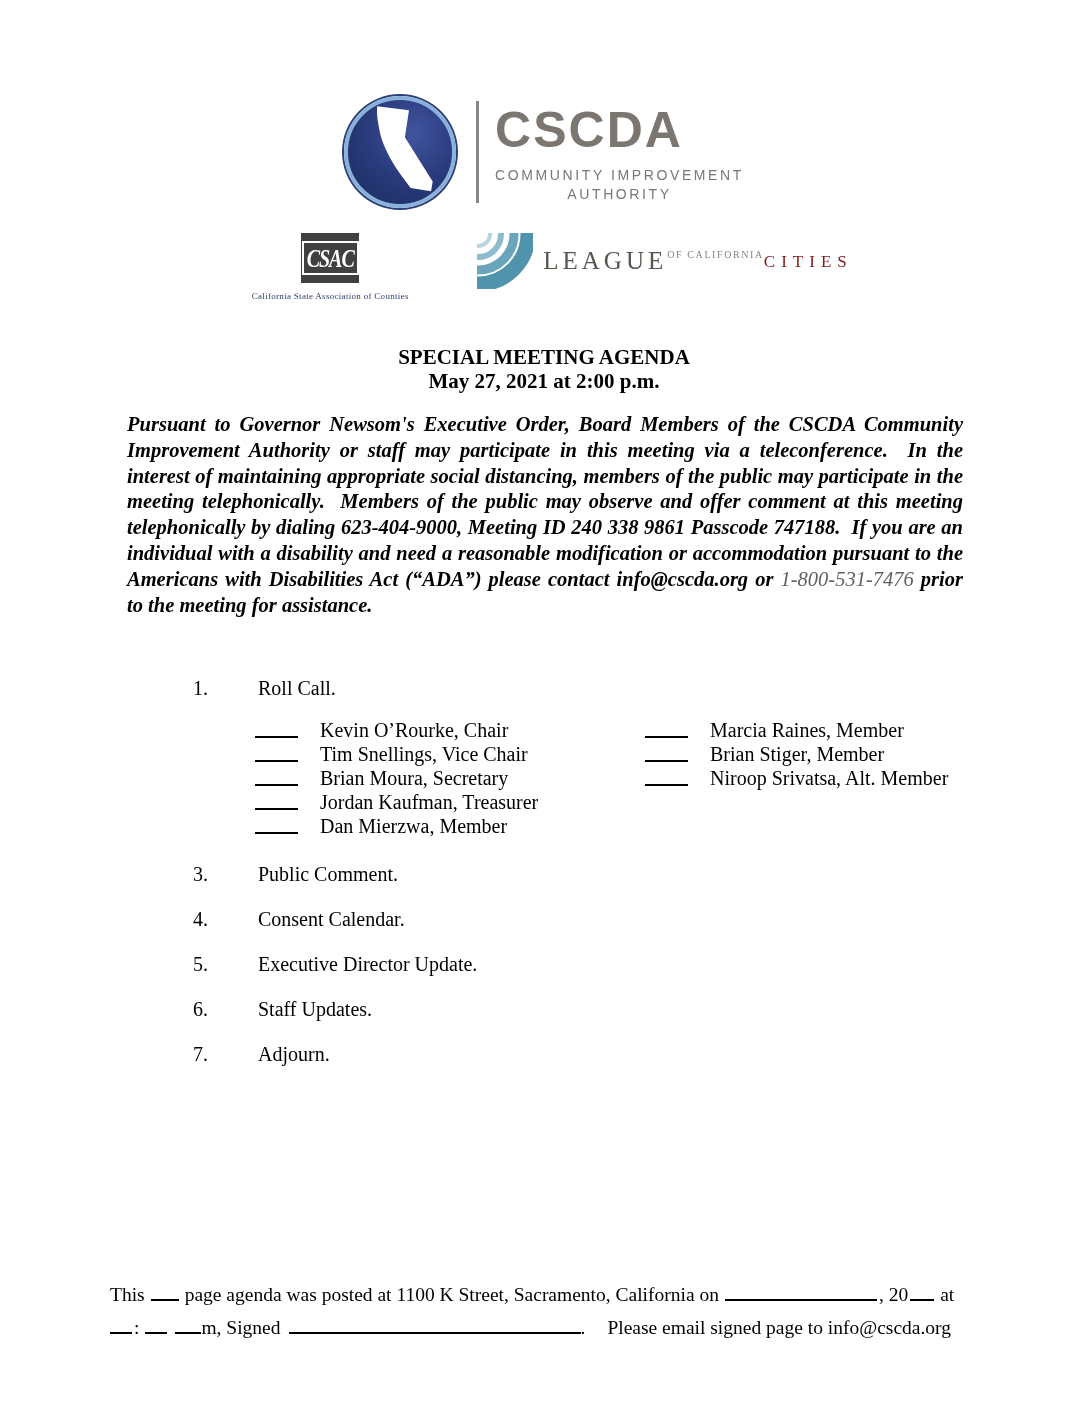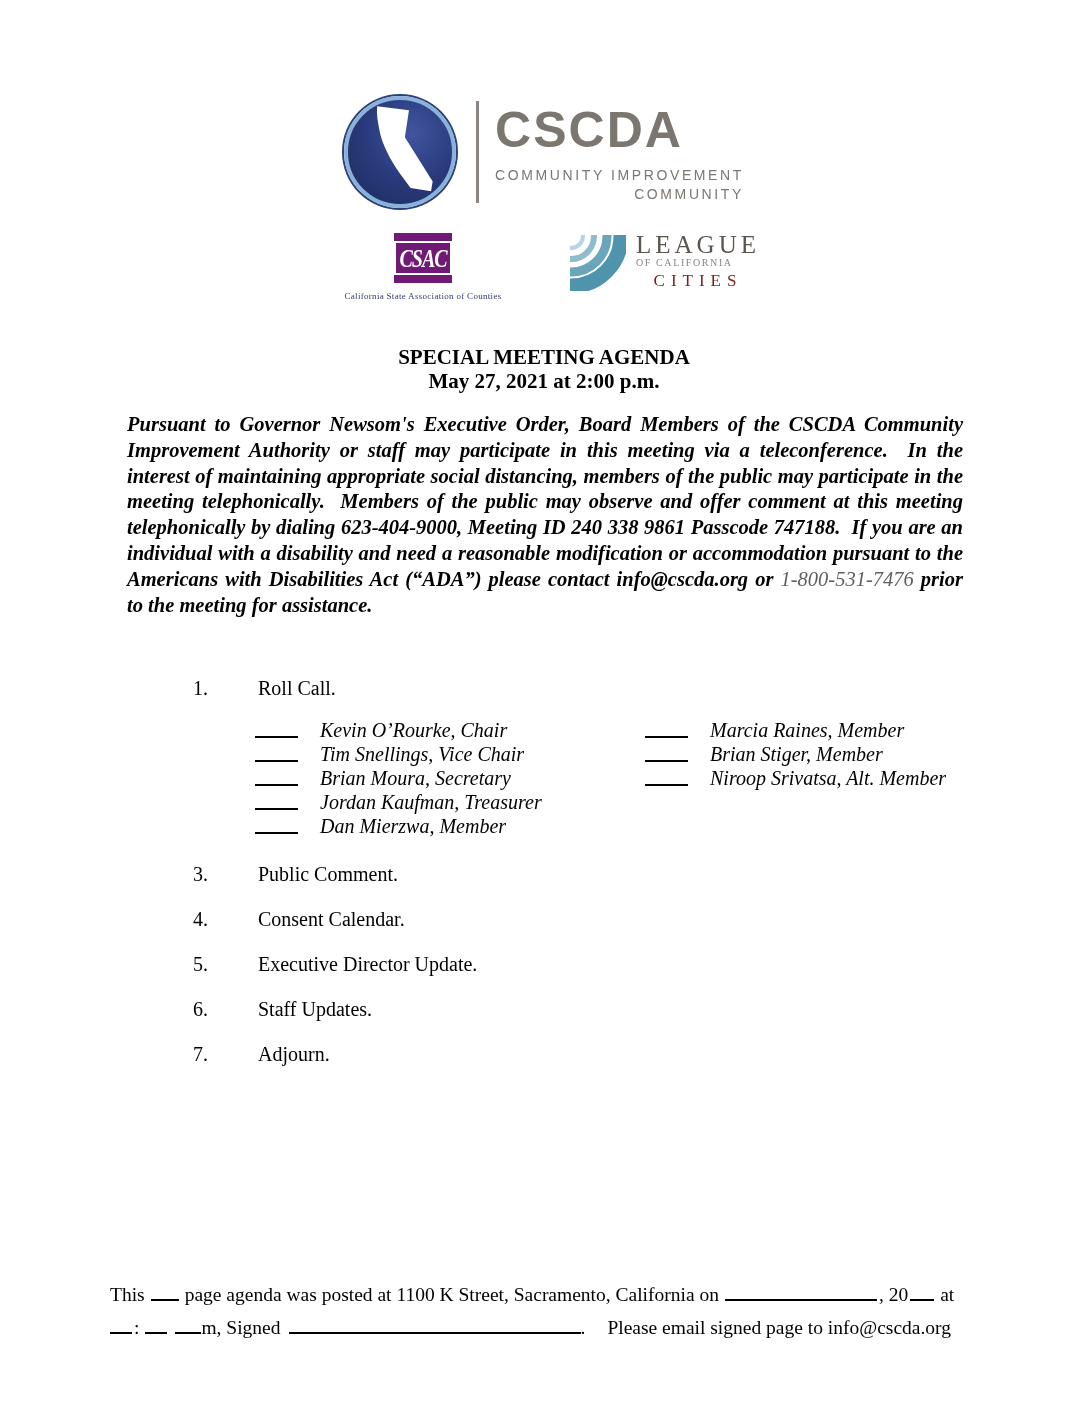--- a/index.html
+++ b/index.html
@@ -26,46 +26,46 @@
   }
   .ca-circle svg { width:86px; height:98px; }
   .logo-divider {
     width:3px; height:102px; background:#8a8580; margin:0 16px 0 20px;
   }
   .cscda-textblock { font-family:"Liberation Sans", sans-serif; color:#7b7670; }
   .cscda-acronym {
     font-size:50px; font-weight:bold; letter-spacing:2px; line-height:60px;
   }
   .cscda-sub {
-    font-size:14px; letter-spacing:2.6px; text-align:right; line-height:19px; margin-top:6px;
+    font-size:14px; letter-spacing:2.6px; text-align:center; line-height:19px; margin-top:6px;
   }
 
   
   .partner-row {
     position:absolute; top:233px; left:0; width:100%;
     display:flex; justify-content:center; align-items:flex-start; gap:52px;
   }
   .csac-block { display:flex; flex-direction:column; align-items:center; width:190px; }
   .csac-square {
-    width:58px; height:50px; background:#701a75;
+    width:58px; height:50px; background:#404040;
     display:flex; align-items:center; justify-content:center;
   }
   .csac-inner {
     border:2px solid #ffffff; padding:0 3px; height:34px;
     display:flex; align-items:center; justify-content:center;
   }
   .csac-acronym {
     color:#fff; font-style:italic; font-weight:bold; font-size:20px;
     letter-spacing:-1px; transform:scaleY(1.25); line-height:20px;
   }
   .csac-caption { margin-top:8px; color:#2e3a6e; font-size:9px; letter-spacing:0.3px; }
 
   .league-block { display:flex; align-items:center; gap:10px; }
   .league-icon svg { width:56px; height:56px; display:block; }
-  .league-text { display:flex; flex-direction:column; }
+  .league-text { display:flex; flex-direction:row; }
   .league-l1 { font-size:25px; color:#5a554e; letter-spacing:4px; line-height:24px; }
   .league-l2 { font-size:10px; color:#8a857e; letter-spacing:1.6px; line-height:11px; }
   .league-l3 { font-size:17px; color:#7f1d1d; letter-spacing:6px; line-height:25px;text-align:center; }
 
   
   .title-block {
     position:absolute; top:345px; left:0; width:100%;
     text-align:center; font-weight:bold; font-size:21px; line-height:24px;
   }
 
@@ -85,21 +85,21 @@
   .roll-call {
     display:flex; align-items:flex-start;
     margin:18px 0 0 62px;
   }
   .roll-col-left { width:390px; flex:0 0 390px; }
   .roll-row { display:flex; align-items:flex-end; height:24px; }
   .blank-line {
     display:inline-block; width:43px; border-bottom:2px solid #000;
     margin:0 22px 4px 0; flex:0 0 43px;
   }
-  .roll-name { line-height:24px; white-space:nowrap;font-style:italic; }
+  .roll-name { line-height:24px; white-space:nowrap; }
   .items-337 .item-row { margin-top:21px; }
   .items-337 { margin-top:24px; }
 
   
   .footer {
     position:absolute; top:1278px; left:110px; width:850px;
     font-size:19.5px; line-height:33px;
   }
   .footer-line { white-space:nowrap; }
   .fblank {
@@ -125,21 +125,21 @@
                C55,93 46,82 40,71
                C33,59 27,45 25,34
                C23,24 21,14 22,4 Z" fill="#ffffff"></path>
     </svg>
   </div>
   <div class="logo-divider"></div>
   <div class="cscda-textblock">
     <div class="cscda-acronym">CSCDA</div>
     <div class="cscda-sub">
       <span>COMMUNITY IMPROVEMENT</span><br>
-      <span>COMMUNITY</span>
+      <span>AUTHORITY</span>
     </div>
   </div>
 </div>
 
 <div class="partner-row">
   <div class="csac-block">
     <div class="csac-square">
       <div class="csac-inner">
         <span class="csac-acronym">CSAC</span>
       </div>

